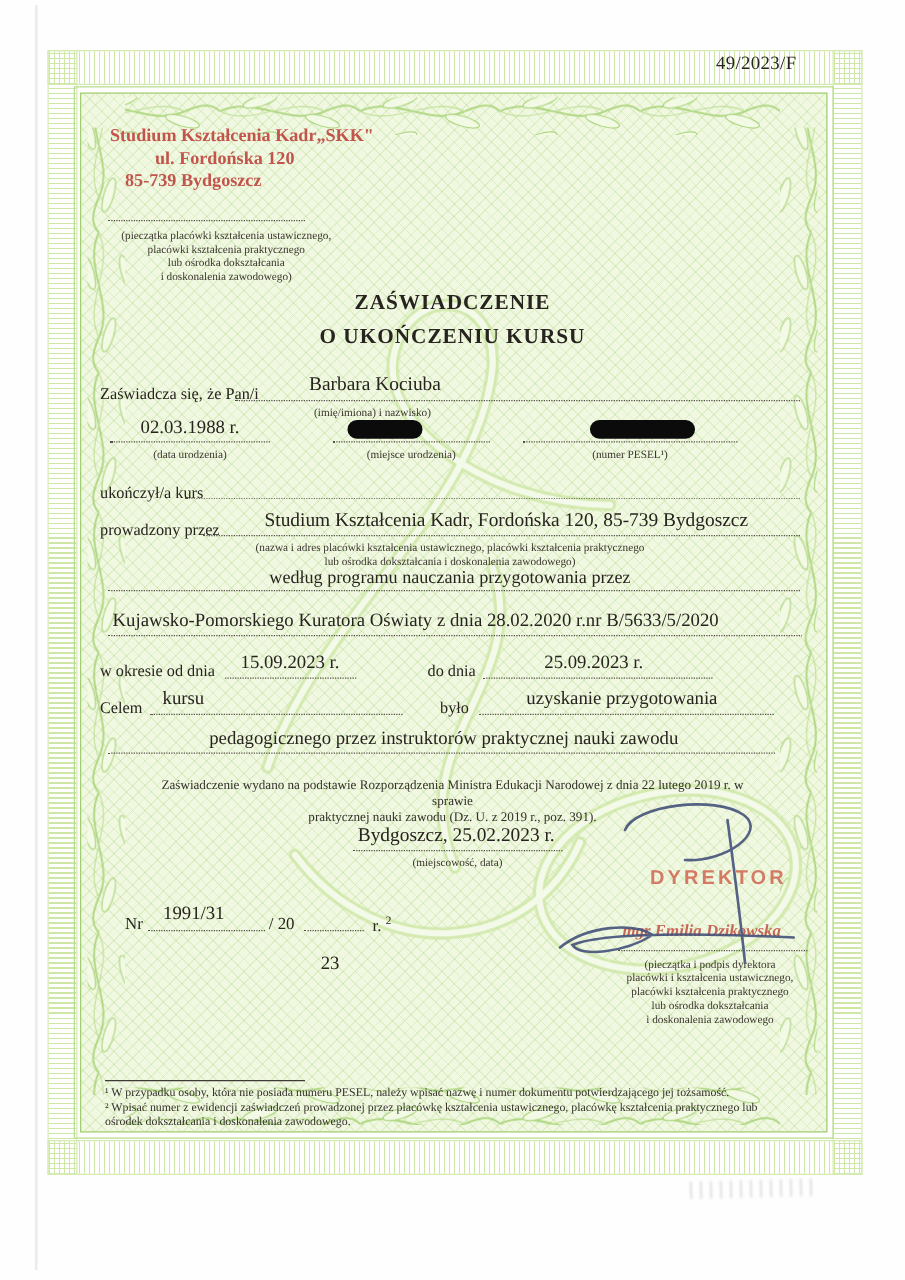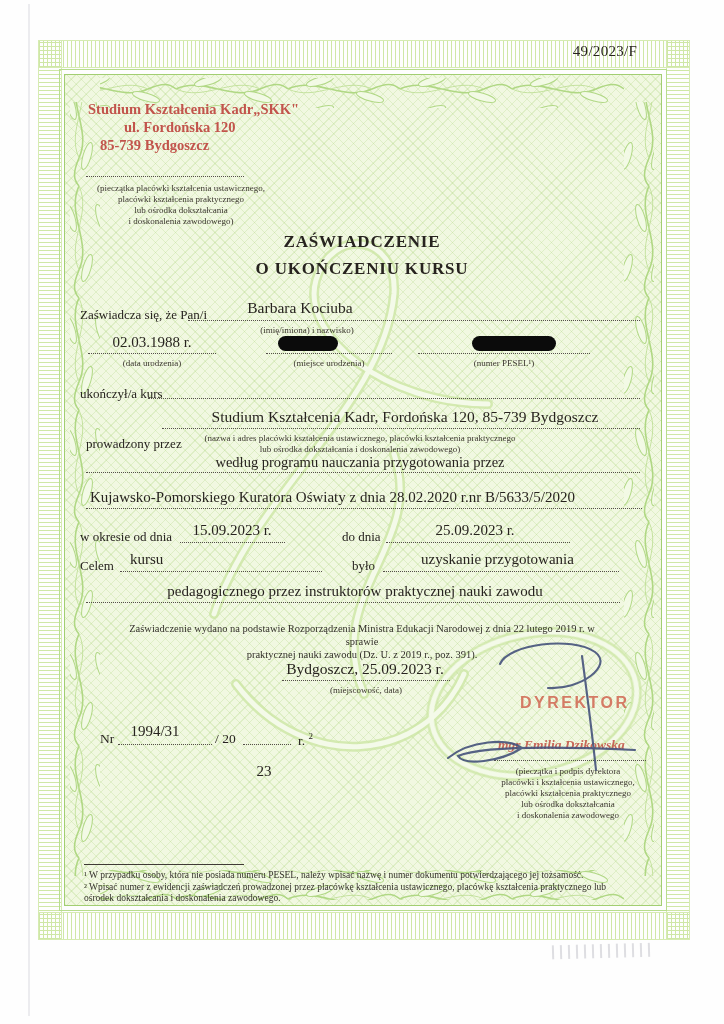--- a/index.html
+++ b/index.html
@@ -121,38 +121,38 @@
     <div>lub ośrodka dokształcania</div>
     <div>i doskonalenia zawodowego)</div>
   </div>
 
   <div class="abs t title" style="left:182px;top:232px;width:360px;">ZAŚWIADCZENIE</div>
   <div class="abs t title" style="left:182px;top:259px;width:360px;">O UKOŃCZENIU KURSU</div>
 
   <div class="abs t label" style="left:80px;top:307px;">Zaświadcza się, że Pan/i</div>
   <div class="abs t value" style="left:200px;top:299px;width:200px;">Barbara Kociuba</div>
   <div class="abs dots" style="left:188px;top:320px;width:452px;"></div>
-  <div class="abs t cap" style="left:213px;top:325px;width:188px;">(imię/imiona) i nazwisko)</div>
+  <div class="abs t cap" style="left:213px;top:325px;width:170px;">(imię/imiona) i nazwisko)</div>
 
   <div class="abs t value" style="left:88px;top:334px;width:128px;font-size:15px;">02.03.1988 r.</div>
   <div class="abs dots" style="left:88px;top:353px;width:128px;"></div>
   <div class="abs t cap" style="left:88px;top:358px;width:128px;">(data urodzenia)</div>
 
   <div class="abs redact" style="left:278px;top:336px;width:60px;height:15px;"></div>
   <div class="abs dots" style="left:266px;top:353px;width:126px;"></div>
   <div class="abs t cap" style="left:266px;top:358px;width:126px;">(miejsce urodzenia)</div>
 
   <div class="abs redact" style="left:472px;top:336px;width:84px;height:15px;"></div>
   <div class="abs dots" style="left:418px;top:353px;width:172px;"></div>
   <div class="abs t cap" style="left:418px;top:358px;width:172px;">(numer PESEL¹)</div>
 
   <div class="abs t label" style="left:80px;top:386px;">ukończył/a kurs</div>
   <div class="abs dots" style="left:148px;top:398px;width:492px;"></div>
 
-  <div class="abs t label" style="left:86px;top:416px;margin-top:20px;">prowadzony przez</div>
+  <div class="abs t label" style="left:80px;top:416px;">prowadzony przez</div>
   <div class="abs t value" style="left:170px;top:408px;width:470px;">Studium Kształcenia Kadr, Fordońska 120, 85-739 Bydgoszcz</div>
   <div class="abs dots" style="left:162px;top:428px;width:478px;"></div>
   <div class="abs t cap" style="left:120px;top:433px;width:480px;">(nazwa i adres placówki kształcenia ustawicznego, placówki kształcenia praktycznego</div>
   <div class="abs t cap" style="left:120px;top:444px;width:480px;">lub ośrodka dokształcania i doskonalenia zawodowego)</div>
 
   <div class="abs t" style="left:150px;top:454px;width:420px;font-size:14.5px;text-align:center;">według programu nauczania przygotowania przez</div>
   <div class="abs dots" style="left:86px;top:472px;width:554px;"></div>
 
   <div class="abs t" style="left:90px;top:489px;width:545px;font-size:15px;">Kujawsko-Pomorskiego Kuratora Oświaty z dnia 28.02.2020 r.nr B/5633/5/2020</div>
   <div class="abs dots" style="left:86px;top:508px;width:556px;"></div>
@@ -172,26 +172,26 @@
   <div class="abs dots" style="left:383px;top:571px;width:236px;"></div>
 
   <div class="abs t value" style="left:110px;top:583px;width:490px;font-size:15px;">pedagogicznego przez instruktorów praktycznej nauki zawodu</div>
   <div class="abs dots" style="left:86px;top:602px;width:534px;"></div>
 
   <div class="abs t legal" style="left:112px;top:622px;width:500px;">
     <div>Zaświadczenie wydano na podstawie Rozporządzenia Ministra Edukacji Narodowej z dnia 22 lutego  2019 r. w sprawie</div>
     <div>praktycznej nauki zawodu (Dz. U. z 2019 r., poz. 391).</div>
   </div>
 
-  <div class="abs t value" style="left:240px;top:660px;width:250px;">Bydgoszcz, 25.09.2023 r.</div>
+  <div class="abs t value" style="left:240px;top:660px;width:250px;">Bydgoszcz, 25.02.2023 r.</div>
   <div class="abs dots" style="left:282px;top:680px;width:168px;"></div>
   <div class="abs t cap" style="left:282px;top:685px;width:168px;">(miejscowość, data)</div>
 
   <div class="abs t" style="left:100px;top:731px;font-size:13.5px;">Nr</div>
-  <div class="abs t value" style="left:112px;top:723px;width:86px;font-size:15px;">1994/31</div>
+  <div class="abs t value" style="left:112px;top:723px;width:86px;font-size:15px;">1991/31</div>
   <div class="abs dots" style="left:118px;top:744px;width:94px;"></div>
   <div class="abs t" style="left:215px;top:731px;font-size:13.5px;">/ 20</div>
   <div class="abs t value" style="left:243px;top:723px;width:42px;font-size:15px;margin-top:40px;">23</div>
   <div class="abs dots" style="left:243px;top:744px;width:48px;"></div>
   <div class="abs t" style="left:298px;top:731px;font-size:13.5px;">
     <span>r.</span>
     <span class="sup">2</span>
   </div>
 
   <svg class="abs" style="left:430px;top:628px;width:235px;height:155px;z-index:5;" viewBox="0 0 235 155">

